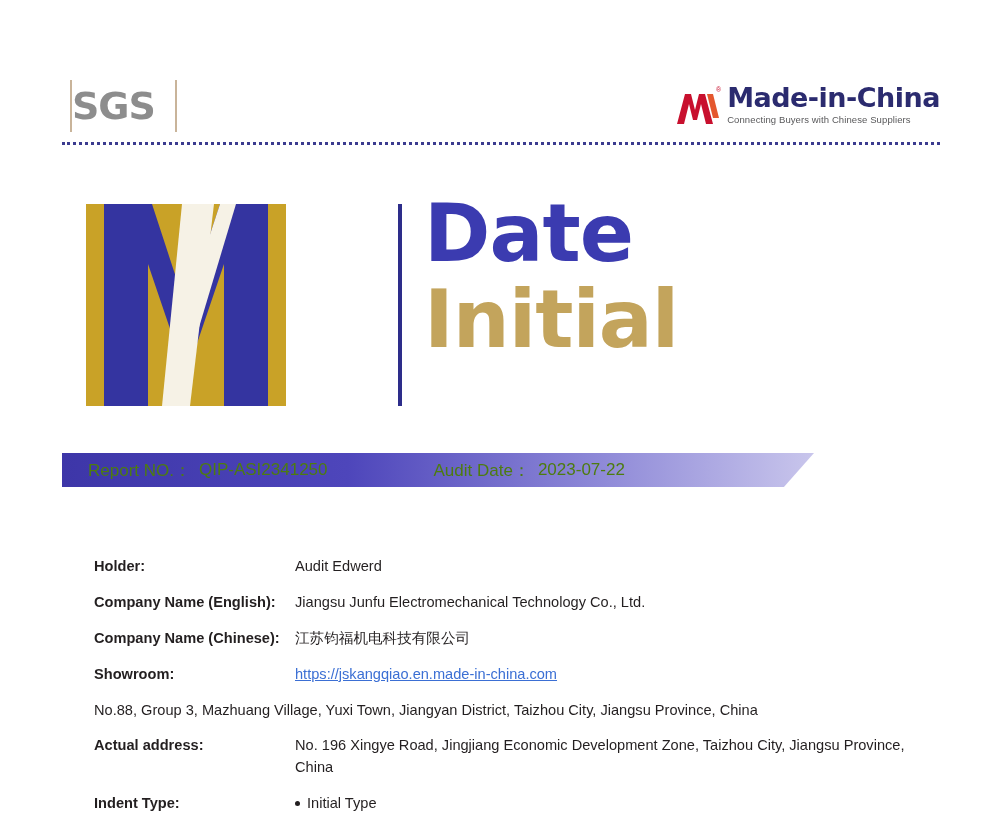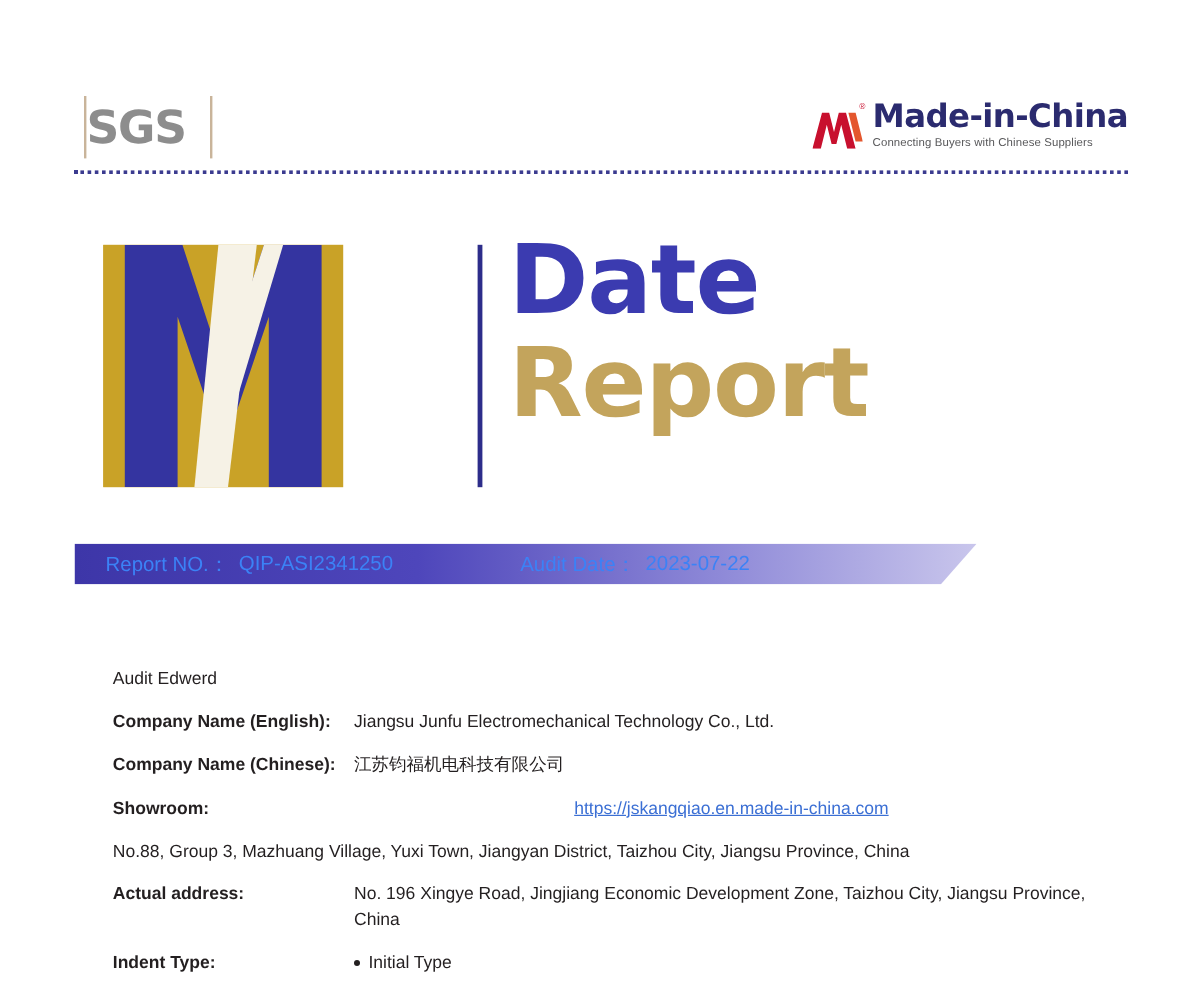--- a/index.html
+++ b/index.html
@@ -175,21 +175,21 @@
     position: absolute;
     inset: 0;
     background: linear-gradient(to right, #3d36a8 0%, #4e46bb 38%, #8f8ad8 72%, #c9c6ec 100%);
     clip-path: polygon(0 0, 100% 0, 96% 100%, 0 100%);
   }
   .banner-row {
     position: absolute;
     inset: 0;
     display: flex;
     align-items: center;
-    color: #3b82f6;
+    color: #4d7c0f;
     font-size: 17px;
   }
   .banner-label { margin-left: 26px; }
   .banner-value { margin-left: 8px; }
   .banner-label2 { margin-left: 106px; }
   .banner-value2 { margin-left: 8px; }
 
   
   .info {
     position: absolute;
@@ -210,21 +210,20 @@
     line-height: 1.45;
   }
   .info-value {
     flex: 1;
     color: #231f20;
     line-height: 1.5;
   }
   .info-value.link {
     color: #3b6fd4;
     text-decoration: underline;
-    text-align: center;
   }
   .bullet-dot {
     display: inline-block;
     width: 5px;
     height: 5px;
     border-radius: 50%;
     background: #231f20;
     vertical-align: middle;
     margin-right: 7px;
     margin-bottom: 2px;
@@ -274,37 +273,38 @@
       <svg width="200" height="202" viewBox="0 0 200 202" xmlns="http://www.w3.org/2000/svg">
         <rect x="0" y="0" width="200" height="202" fill="#c9a227"></rect>
         <polygon points="18,0 66,0 100,104 134,0 182,0 182,202 138,202 138,60 104,160 96,160 62,60 62,202 18,202" fill="#3434a0"></polygon>
         <polygon points="96,0 128,0 104,202 76,202" fill="#f6f2e6"></polygon>
         <polygon points="100,104 134,0 150,0 108,140" fill="#f6f2e6"></polygon>
       </svg>
     </div>
     <div class="title-divider"></div>
     <div class="title-text">
       <div class="title-audit">Date</div>
-      <div class="title-report">Report</div>
+      <div class="title-report">Initial</div>
     </div>
   </div>
 
   <div class="banner">
     <div class="banner-bg"></div>
     <div class="banner-row">
       <span class="banner-label">Report NO.：</span>
       <span class="banner-value">QIP-ASI2341250</span>
       <span class="banner-label2">Audit Date：</span>
       <span class="banner-value2">2023-07-22</span>
     </div>
   </div>
 
   <div class="info">
 
     <div class="info-row">
+      <div class="info-label">Holder:</div>
       <div class="info-value">Audit Edwerd</div>
     </div>
 
     <div class="info-row">
       <div class="info-label">Company Name (English):</div>
       <div class="info-value">Jiangsu Junfu Electromechanical Technology Co., Ltd.</div>
     </div>
 
     <div class="info-row">
       <div class="info-label">Company Name (Chinese):</div>

